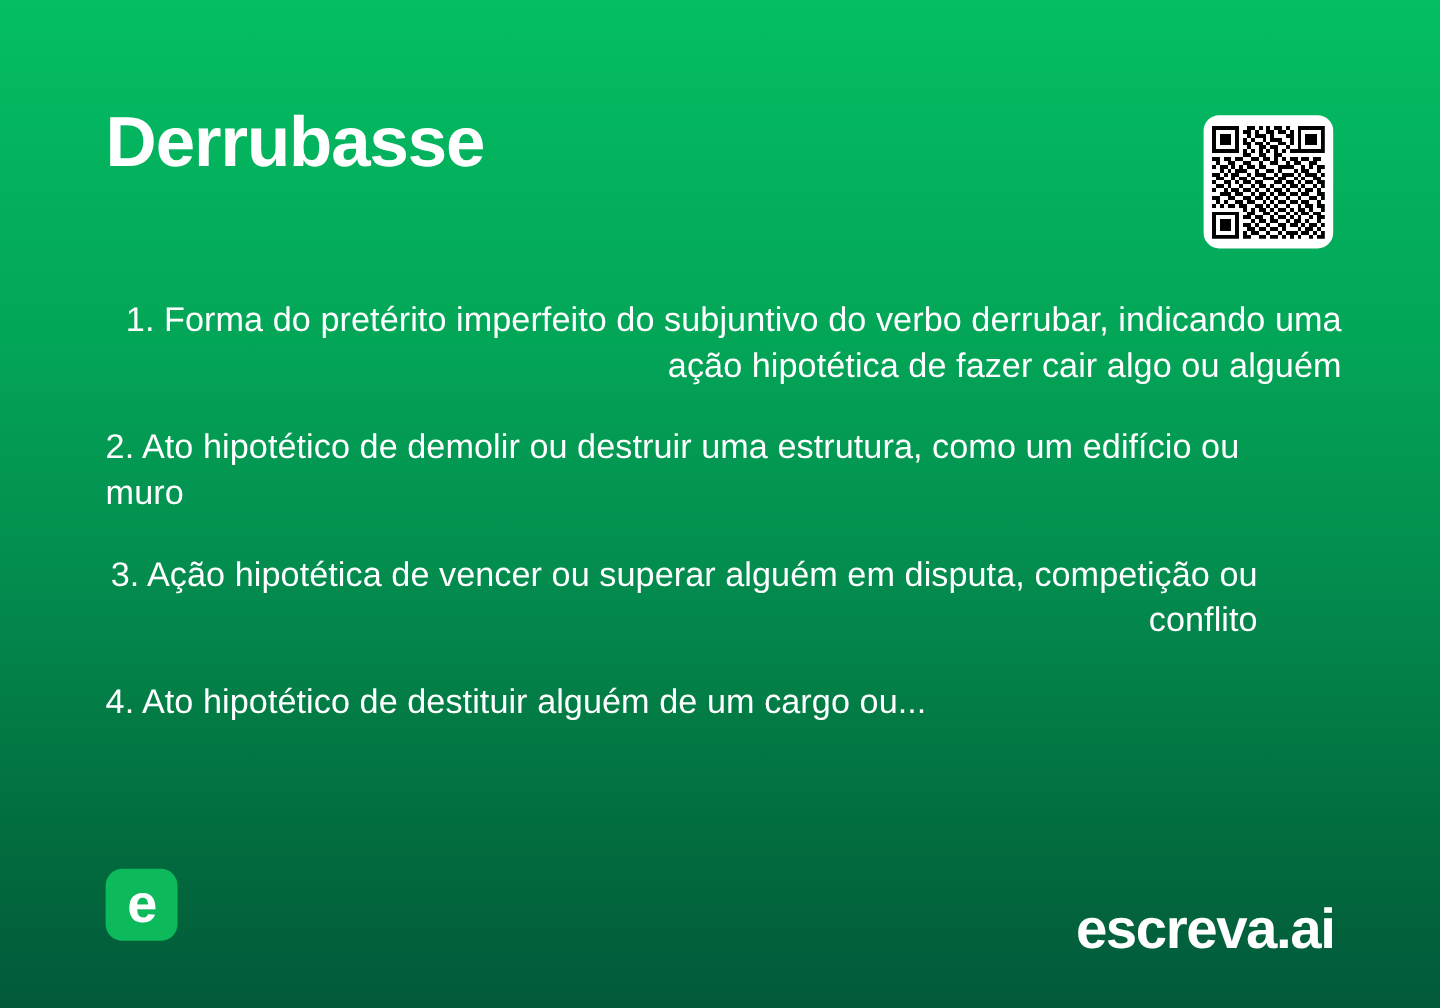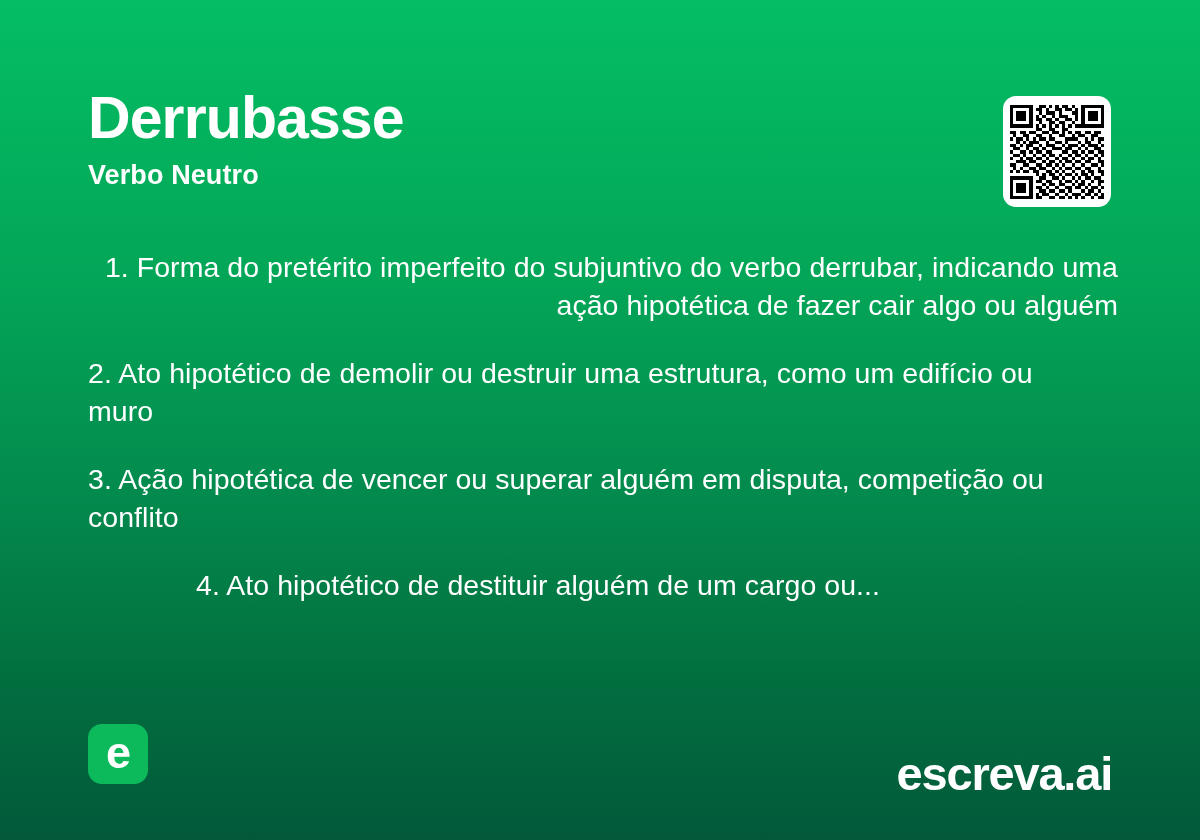--- a/index.html
+++ b/index.html
@@ -84,24 +84,24 @@
     width: 1030px;
   }
   .definition {
     color: #ffffff;
     font-size: 28.5px;
     line-height: 38px;
     font-weight: 500;
     letter-spacing: 0.05px;
     margin: 0 0 30px 0;
   }
-  .definition:last-child { margin-bottom: 16px; text-align: center; }
+  .definition:last-child { margin-bottom: 16px; }
   .def-1 { width: 1030px; text-align: right; }
   .def-2 { width: 1012px; }
-  .def-3 { width: 960px; }
+  .def-3 { width: 960px; text-align: right; }
   .def-4 { width: 900px; }
 
   
   #footer {
     position: absolute;
     left: 88px;
     right: 88px;
     top: 722px;
     height: 64px;
     display: flex;
@@ -136,21 +136,20 @@
     margin-top: 40px;
   }
 </style>
 </head>
 <body>
 
 <div id="card">
 
   <div id="header">
     <h1 id="title">Derrubasse</h1>
-    <p id="subtitle">Verbo Neutro</p>
   </div>
 
   <div id="qr-card">
     <svg id="qr-svg" viewBox="0 0 29 29" xmlns="http://www.w3.org/2000/svg" aria-hidden="true">
         <path d="M0 0h1v1h-1zM1 0h1v1h-1zM2 0h1v1h-1zM3 0h1v1h-1zM4 0h1v1h-1zM5 0h1v1h-1zM6 0h1v1h-1zM9 0h1v1h-1zM10 0h1v1h-1zM12 0h1v1h-1zM14 0h1v1h-1zM16 0h1v1h-1zM17 0h1v1h-1zM19 0h1v1h-1zM22 0h1v1h-1zM23 0h1v1h-1zM24 0h1v1h-1zM25 0h1v1h-1zM26 0h1v1h-1zM27 0h1v1h-1zM28 0h1v1h-1zM0 1h1v1h-1zM6 1h1v1h-1zM8 1h1v1h-1zM9 1h1v1h-1zM11 1h1v1h-1zM14 1h1v1h-1zM15 1h1v1h-1zM17 1h1v1h-1zM18 1h1v1h-1zM20 1h1v1h-1zM22 1h1v1h-1zM28 1h1v1h-1zM0 2h1v1h-1zM2 2h1v1h-1zM3 2h1v1h-1zM4 2h1v1h-1zM6 2h1v1h-1zM9 2h1v1h-1zM11 2h1v1h-1zM12 2h1v1h-1zM13 2h1v1h-1zM15 2h1v1h-1zM19 2h1v1h-1zM20 2h1v1h-1zM22 2h1v1h-1zM24 2h1v1h-1zM25 2h1v1h-1zM26 2h1v1h-1zM28 2h1v1h-1zM0 3h1v1h-1zM2 3h1v1h-1zM3 3h1v1h-1zM4 3h1v1h-1zM6 3h1v1h-1zM8 3h1v1h-1zM10 3h1v1h-1zM13 3h1v1h-1zM15 3h1v1h-1zM16 3h1v1h-1zM17 3h1v1h-1zM20 3h1v1h-1zM22 3h1v1h-1zM24 3h1v1h-1zM25 3h1v1h-1zM26 3h1v1h-1zM28 3h1v1h-1zM0 4h1v1h-1zM2 4h1v1h-1zM3 4h1v1h-1zM4 4h1v1h-1zM6 4h1v1h-1zM8 4h1v1h-1zM9 4h1v1h-1zM11 4h1v1h-1zM12 4h1v1h-1zM14 4h1v1h-1zM17 4h1v1h-1zM18 4h1v1h-1zM20 4h1v1h-1zM22 4h1v1h-1zM24 4h1v1h-1zM25 4h1v1h-1zM26 4h1v1h-1zM28 4h1v1h-1zM0 5h1v1h-1zM6 5h1v1h-1zM9 5h1v1h-1zM12 5h1v1h-1zM13 5h1v1h-1zM15 5h1v1h-1zM16 5h1v1h-1zM19 5h1v1h-1zM22 5h1v1h-1zM28 5h1v1h-1zM0 6h1v1h-1zM1 6h1v1h-1zM2 6h1v1h-1zM3 6h1v1h-1zM4 6h1v1h-1zM5 6h1v1h-1zM6 6h1v1h-1zM8 6h1v1h-1zM10 6h1v1h-1zM12 6h1v1h-1zM14 6h1v1h-1zM16 6h1v1h-1zM18 6h1v1h-1zM20 6h1v1h-1zM21 6h1v1h-1zM22 6h1v1h-1zM23 6h1v1h-1zM24 6h1v1h-1zM25 6h1v1h-1zM26 6h1v1h-1zM27 6h1v1h-1zM28 6h1v1h-1zM8 7h1v1h-1zM9 7h1v1h-1zM12 7h1v1h-1zM13 7h1v1h-1zM16 7h1v1h-1zM17 7h1v1h-1zM0 8h1v1h-1zM1 8h1v1h-1zM3 8h1v1h-1zM4 8h1v1h-1zM6 8h1v1h-1zM7 8h1v1h-1zM10 8h1v1h-1zM11 8h1v1h-1zM13 8h1v1h-1zM14 8h1v1h-1zM16 8h1v1h-1zM18 8h1v1h-1zM20 8h1v1h-1zM21 8h1v1h-1zM23 8h1v1h-1zM24 8h1v1h-1zM26 8h1v1h-1zM27 8h1v1h-1zM1 9h1v1h-1zM4 9h1v1h-1zM5 9h1v1h-1zM8 9h1v1h-1zM9 9h1v1h-1zM12 9h1v1h-1zM15 9h1v1h-1zM16 9h1v1h-1zM19 9h1v1h-1zM21 9h1v1h-1zM22 9h1v1h-1zM25 9h1v1h-1zM26 9h1v1h-1zM0 10h1v1h-1zM2 10h1v1h-1zM3 10h1v1h-1zM5 10h1v1h-1zM7 10h1v1h-1zM9 10h1v1h-1zM10 10h1v1h-1zM12 10h1v1h-1zM13 10h1v1h-1zM17 10h1v1h-1zM18 10h1v1h-1zM19 10h1v1h-1zM20 10h1v1h-1zM23 10h1v1h-1zM25 10h1v1h-1zM27 10h1v1h-1zM28 10h1v1h-1zM2 11h1v1h-1zM4 11h1v1h-1zM6 11h1v1h-1zM7 11h1v1h-1zM8 11h1v1h-1zM11 11h1v1h-1zM14 11h1v1h-1zM15 11h1v1h-1zM17 11h1v1h-1zM21 11h1v1h-1zM23 11h1v1h-1zM24 11h1v1h-1zM27 11h1v1h-1zM0 12h1v1h-1zM1 12h1v1h-1zM3 12h1v1h-1zM5 12h1v1h-1zM6 12h1v1h-1zM9 12h1v1h-1zM11 12h1v1h-1zM12 12h1v1h-1zM13 12h1v1h-1zM16 12h1v1h-1zM18 12h1v1h-1zM19 12h1v1h-1zM20 12h1v1h-1zM22 12h1v1h-1zM24 12h1v1h-1zM25 12h1v1h-1zM26 12h1v1h-1zM28 12h1v1h-1zM1 13h1v1h-1zM2 13h1v1h-1zM5 13h1v1h-1zM7 13h1v1h-1zM8 13h1v1h-1zM10 13h1v1h-1zM13 13h1v1h-1zM14 13h1v1h-1zM15 13h1v1h-1zM17 13h1v1h-1zM18 13h1v1h-1zM21 13h1v1h-1zM23 13h1v1h-1zM26 13h1v1h-1zM27 13h1v1h-1zM0 14h1v1h-1zM3 14h1v1h-1zM4 14h1v1h-1zM6 14h1v1h-1zM8 14h1v1h-1zM9 14h1v1h-1zM11 14h1v1h-1zM12 14h1v1h-1zM16 14h1v1h-1zM17 14h1v1h-1zM19 14h1v1h-1zM20 14h1v1h-1zM22 14h1v1h-1zM24 14h1v1h-1zM25 14h1v1h-1zM27 14h1v1h-1zM28 14h1v1h-1zM1 15h1v1h-1zM2 15h1v1h-1zM4 15h1v1h-1zM7 15h1v1h-1zM10 15h1v1h-1zM12 15h1v1h-1zM13 15h1v1h-1zM15 15h1v1h-1zM18 15h1v1h-1zM20 15h1v1h-1zM21 15h1v1h-1zM23 15h1v1h-1zM26 15h1v1h-1zM28 15h1v1h-1zM0 16h1v1h-1zM3 16h1v1h-1zM5 16h1v1h-1zM6 16h1v1h-1zM8 16h1v1h-1zM9 16h1v1h-1zM11 16h1v1h-1zM14 16h1v1h-1zM16 16h1v1h-1zM17 16h1v1h-1zM19 16h1v1h-1zM22 16h1v1h-1zM24 16h1v1h-1zM25 16h1v1h-1zM27 16h1v1h-1zM2 17h1v1h-1zM3 17h1v1h-1zM4 17h1v1h-1zM6 17h1v1h-1zM7 17h1v1h-1zM10 17h1v1h-1zM12 17h1v1h-1zM13 17h1v1h-1zM15 17h1v1h-1zM17 17h1v1h-1zM18 17h1v1h-1zM20 17h1v1h-1zM21 17h1v1h-1zM23 17h1v1h-1zM24 17h1v1h-1zM27 17h1v1h-1zM28 17h1v1h-1zM0 18h1v1h-1zM1 18h1v1h-1zM4 18h1v1h-1zM5 18h1v1h-1zM8 18h1v1h-1zM9 18h1v1h-1zM11 18h1v1h-1zM12 18h1v1h-1zM14 18h1v1h-1zM16 18h1v1h-1zM19 18h1v1h-1zM22 18h1v1h-1zM25 18h1v1h-1zM26 18h1v1h-1zM28 18h1v1h-1zM1 19h1v1h-1zM3 19h1v1h-1zM6 19h1v1h-1zM7 19h1v1h-1zM9 19h1v1h-1zM10 19h1v1h-1zM13 19h1v1h-1zM15 19h1v1h-1zM17 19h1v1h-1zM18 19h1v1h-1zM20 19h1v1h-1zM21 19h1v1h-1zM23 19h1v1h-1zM24 19h1v1h-1zM27 19h1v1h-1zM0 20h1v1h-1zM2 20h1v1h-1zM4 20h1v1h-1zM5 20h1v1h-1zM7 20h1v1h-1zM8 20h1v1h-1zM11 20h1v1h-1zM12 20h1v1h-1zM14 20h1v1h-1zM16 20h1v1h-1zM19 20h1v1h-1zM22 20h1v1h-1zM24 20h1v1h-1zM25 20h1v1h-1zM27 20h1v1h-1zM28 20h1v1h-1zM8 21h1v1h-1zM10 21h1v1h-1zM12 21h1v1h-1zM13 21h1v1h-1zM15 21h1v1h-1zM17 21h1v1h-1zM18 21h1v1h-1zM20 21h1v1h-1zM22 21h1v1h-1zM23 21h1v1h-1zM25 21h1v1h-1zM28 21h1v1h-1zM0 22h1v1h-1zM1 22h1v1h-1zM2 22h1v1h-1zM3 22h1v1h-1zM4 22h1v1h-1zM5 22h1v1h-1zM6 22h1v1h-1zM9 22h1v1h-1zM10 22h1v1h-1zM13 22h1v1h-1zM14 22h1v1h-1zM16 22h1v1h-1zM19 22h1v1h-1zM21 22h1v1h-1zM23 22h1v1h-1zM24 22h1v1h-1zM26 22h1v1h-1zM27 22h1v1h-1zM0 23h1v1h-1zM6 23h1v1h-1zM8 23h1v1h-1zM9 23h1v1h-1zM11 23h1v1h-1zM12 23h1v1h-1zM15 23h1v1h-1zM17 23h1v1h-1zM18 23h1v1h-1zM20 23h1v1h-1zM22 23h1v1h-1zM25 23h1v1h-1zM27 23h1v1h-1zM28 23h1v1h-1zM0 24h1v1h-1zM2 24h1v1h-1zM3 24h1v1h-1zM4 24h1v1h-1zM6 24h1v1h-1zM10 24h1v1h-1zM12 24h1v1h-1zM13 24h1v1h-1zM15 24h1v1h-1zM16 24h1v1h-1zM19 24h1v1h-1zM21 24h1v1h-1zM22 24h1v1h-1zM24 24h1v1h-1zM27 24h1v1h-1zM0 25h1v1h-1zM2 25h1v1h-1zM3 25h1v1h-1zM4 25h1v1h-1zM6 25h1v1h-1zM8 25h1v1h-1zM9 25h1v1h-1zM11 25h1v1h-1zM14 25h1v1h-1zM17 25h1v1h-1zM18 25h1v1h-1zM20 25h1v1h-1zM21 25h1v1h-1zM23 25h1v1h-1zM25 25h1v1h-1zM26 25h1v1h-1zM28 25h1v1h-1zM0 26h1v1h-1zM2 26h1v1h-1zM3 26h1v1h-1zM4 26h1v1h-1zM6 26h1v1h-1zM9 26h1v1h-1zM10 26h1v1h-1zM12 26h1v1h-1zM13 26h1v1h-1zM15 26h1v1h-1zM16 26h1v1h-1zM18 26h1v1h-1zM22 26h1v1h-1zM24 26h1v1h-1zM25 26h1v1h-1zM27 26h1v1h-1zM0 27h1v1h-1zM6 27h1v1h-1zM8 27h1v1h-1zM10 27h1v1h-1zM11 27h1v1h-1zM14 27h1v1h-1zM17 27h1v1h-1zM19 27h1v1h-1zM20 27h1v1h-1zM21 27h1v1h-1zM23 27h1v1h-1zM24 27h1v1h-1zM26 27h1v1h-1zM28 27h1v1h-1zM0 28h1v1h-1zM1 28h1v1h-1zM2 28h1v1h-1zM3 28h1v1h-1zM4 28h1v1h-1zM5 28h1v1h-1zM6 28h1v1h-1zM8 28h1v1h-1zM9 28h1v1h-1zM12 28h1v1h-1zM13 28h1v1h-1zM15 28h1v1h-1zM16 28h1v1h-1zM18 28h1v1h-1zM20 28h1v1h-1zM22 28h1v1h-1zM25 28h1v1h-1zM27 28h1v1h-1zM28 28h1v1h-1z" fill="#000000"></path>
       </svg>
   </div>
 
   <div id="definitions">
     <p class="definition def-1">1. Forma do pretérito imperfeito do subjuntivo do verbo derrubar, indicando uma ação hipotética de fazer cair algo ou alguém</p>

